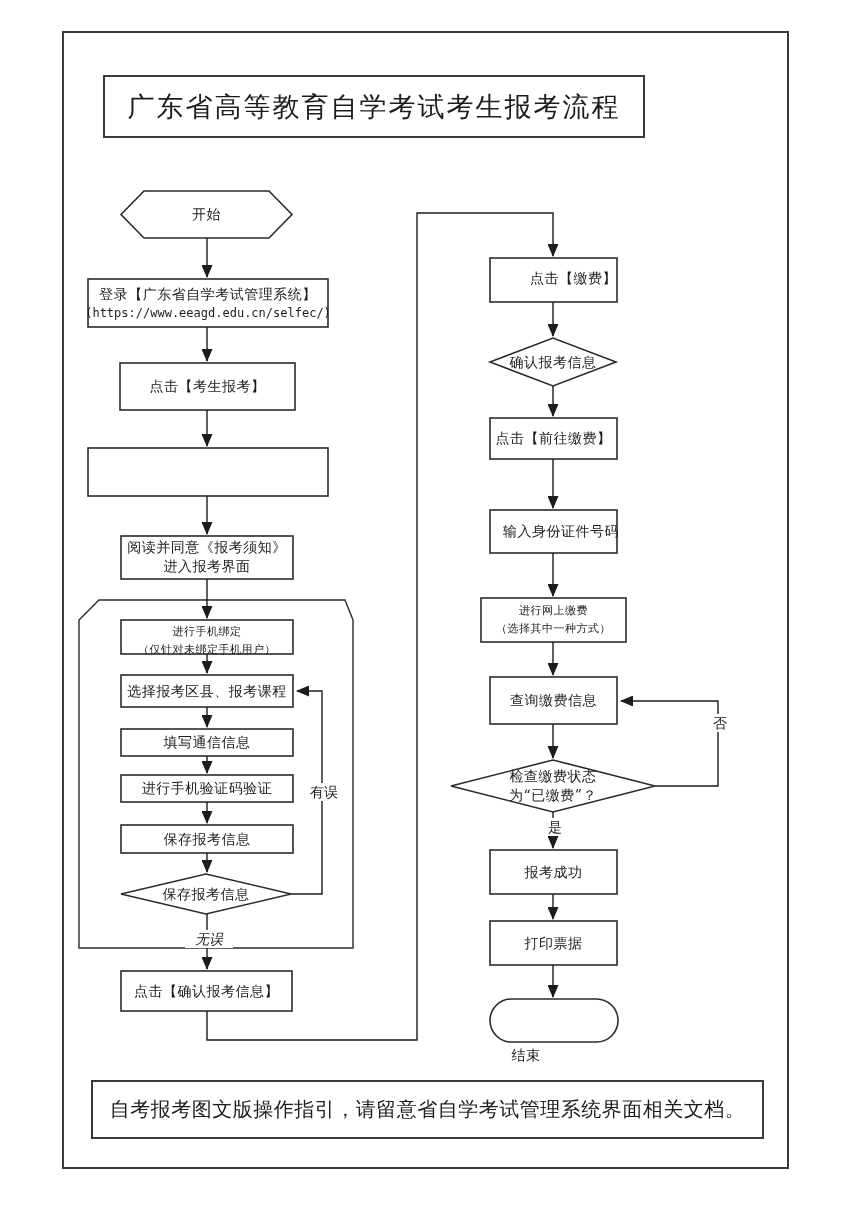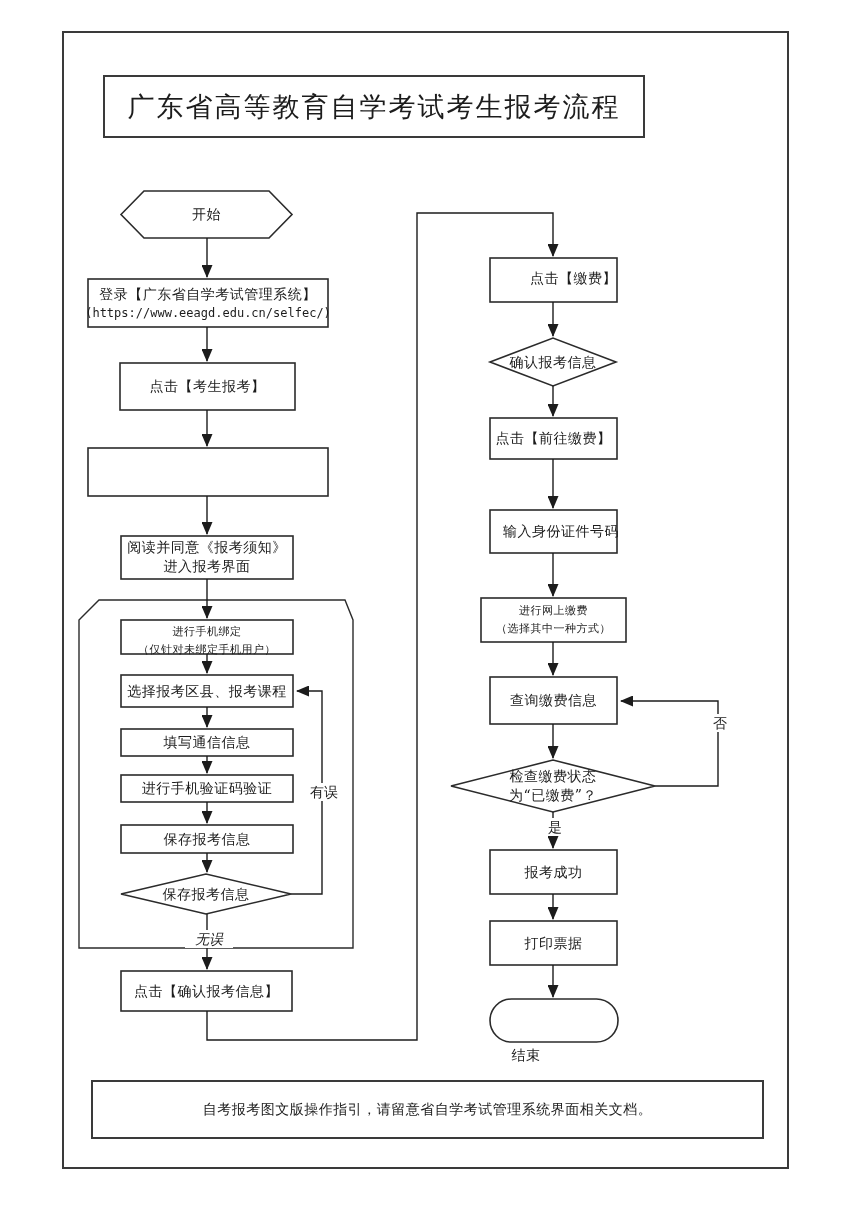--- a/index.html
+++ b/index.html
@@ -16,21 +16,21 @@
               align-items:center;justify-content:center;text-align:center;
               font-size:14px;letter-spacing:0.5px;line-height:19px;box-sizing:border-box;}
   .node-label .small{font-size:11px;line-height:18px;}
   .node-label .mono{font-family:"DejaVu Sans Mono", monospace;font-size:12px;
                     letter-spacing:0;line-height:18px;}
   .edge-label{position:absolute;z-index:3;background:#ffffff;font-size:14px;
               text-align:center;line-height:18px;padding:0 2px;}
   .note-box{position:absolute;left:91px;top:1080px;width:673px;height:59px;
             border:2px solid #3a3a3a;box-sizing:border-box;z-index:2;
             display:flex;align-items:center;justify-content:center;}
-  .note-box span{font-size:14px;letter-spacing:0.5px;white-space:nowrap;}
+  .note-box span{font-size:20px;letter-spacing:0.5px;white-space:nowrap;}
 </style>
 </head>
 <body>
 
 <div class="page">
 
   <div class="outer-frame"></div>
 
   <div class="title-box">
     <span>广东省高等教育自学考试考生报考流程</span>

